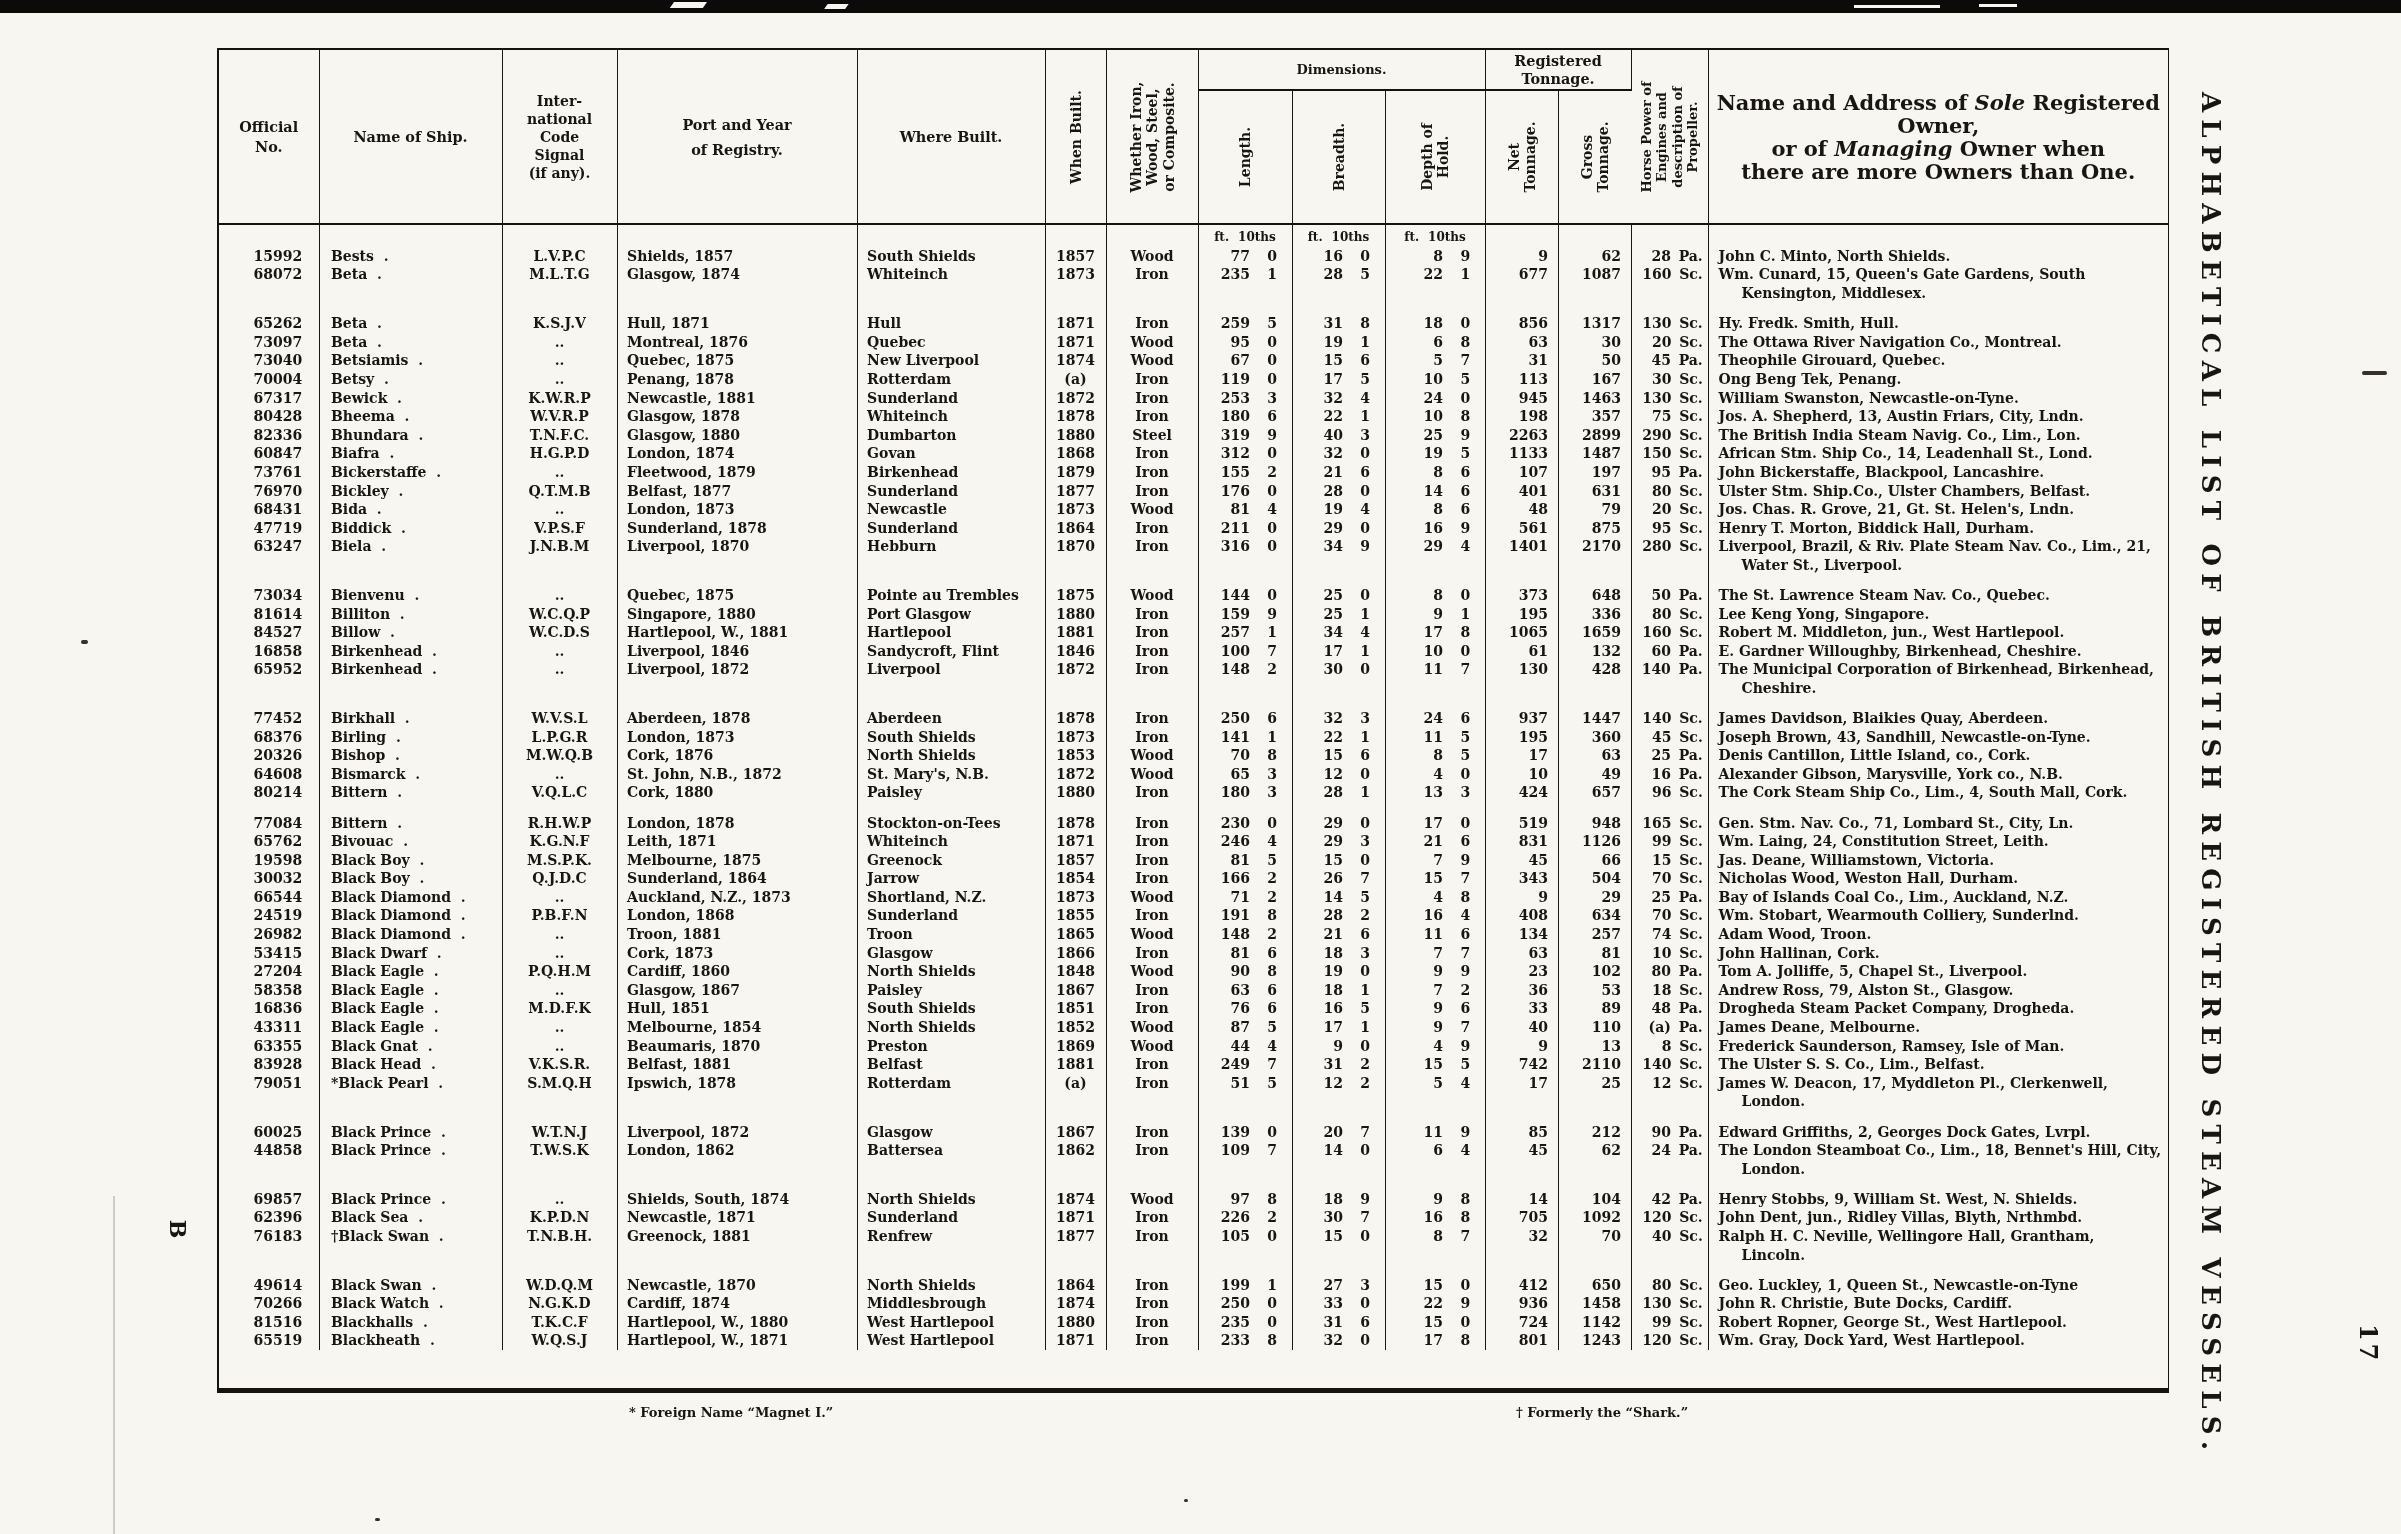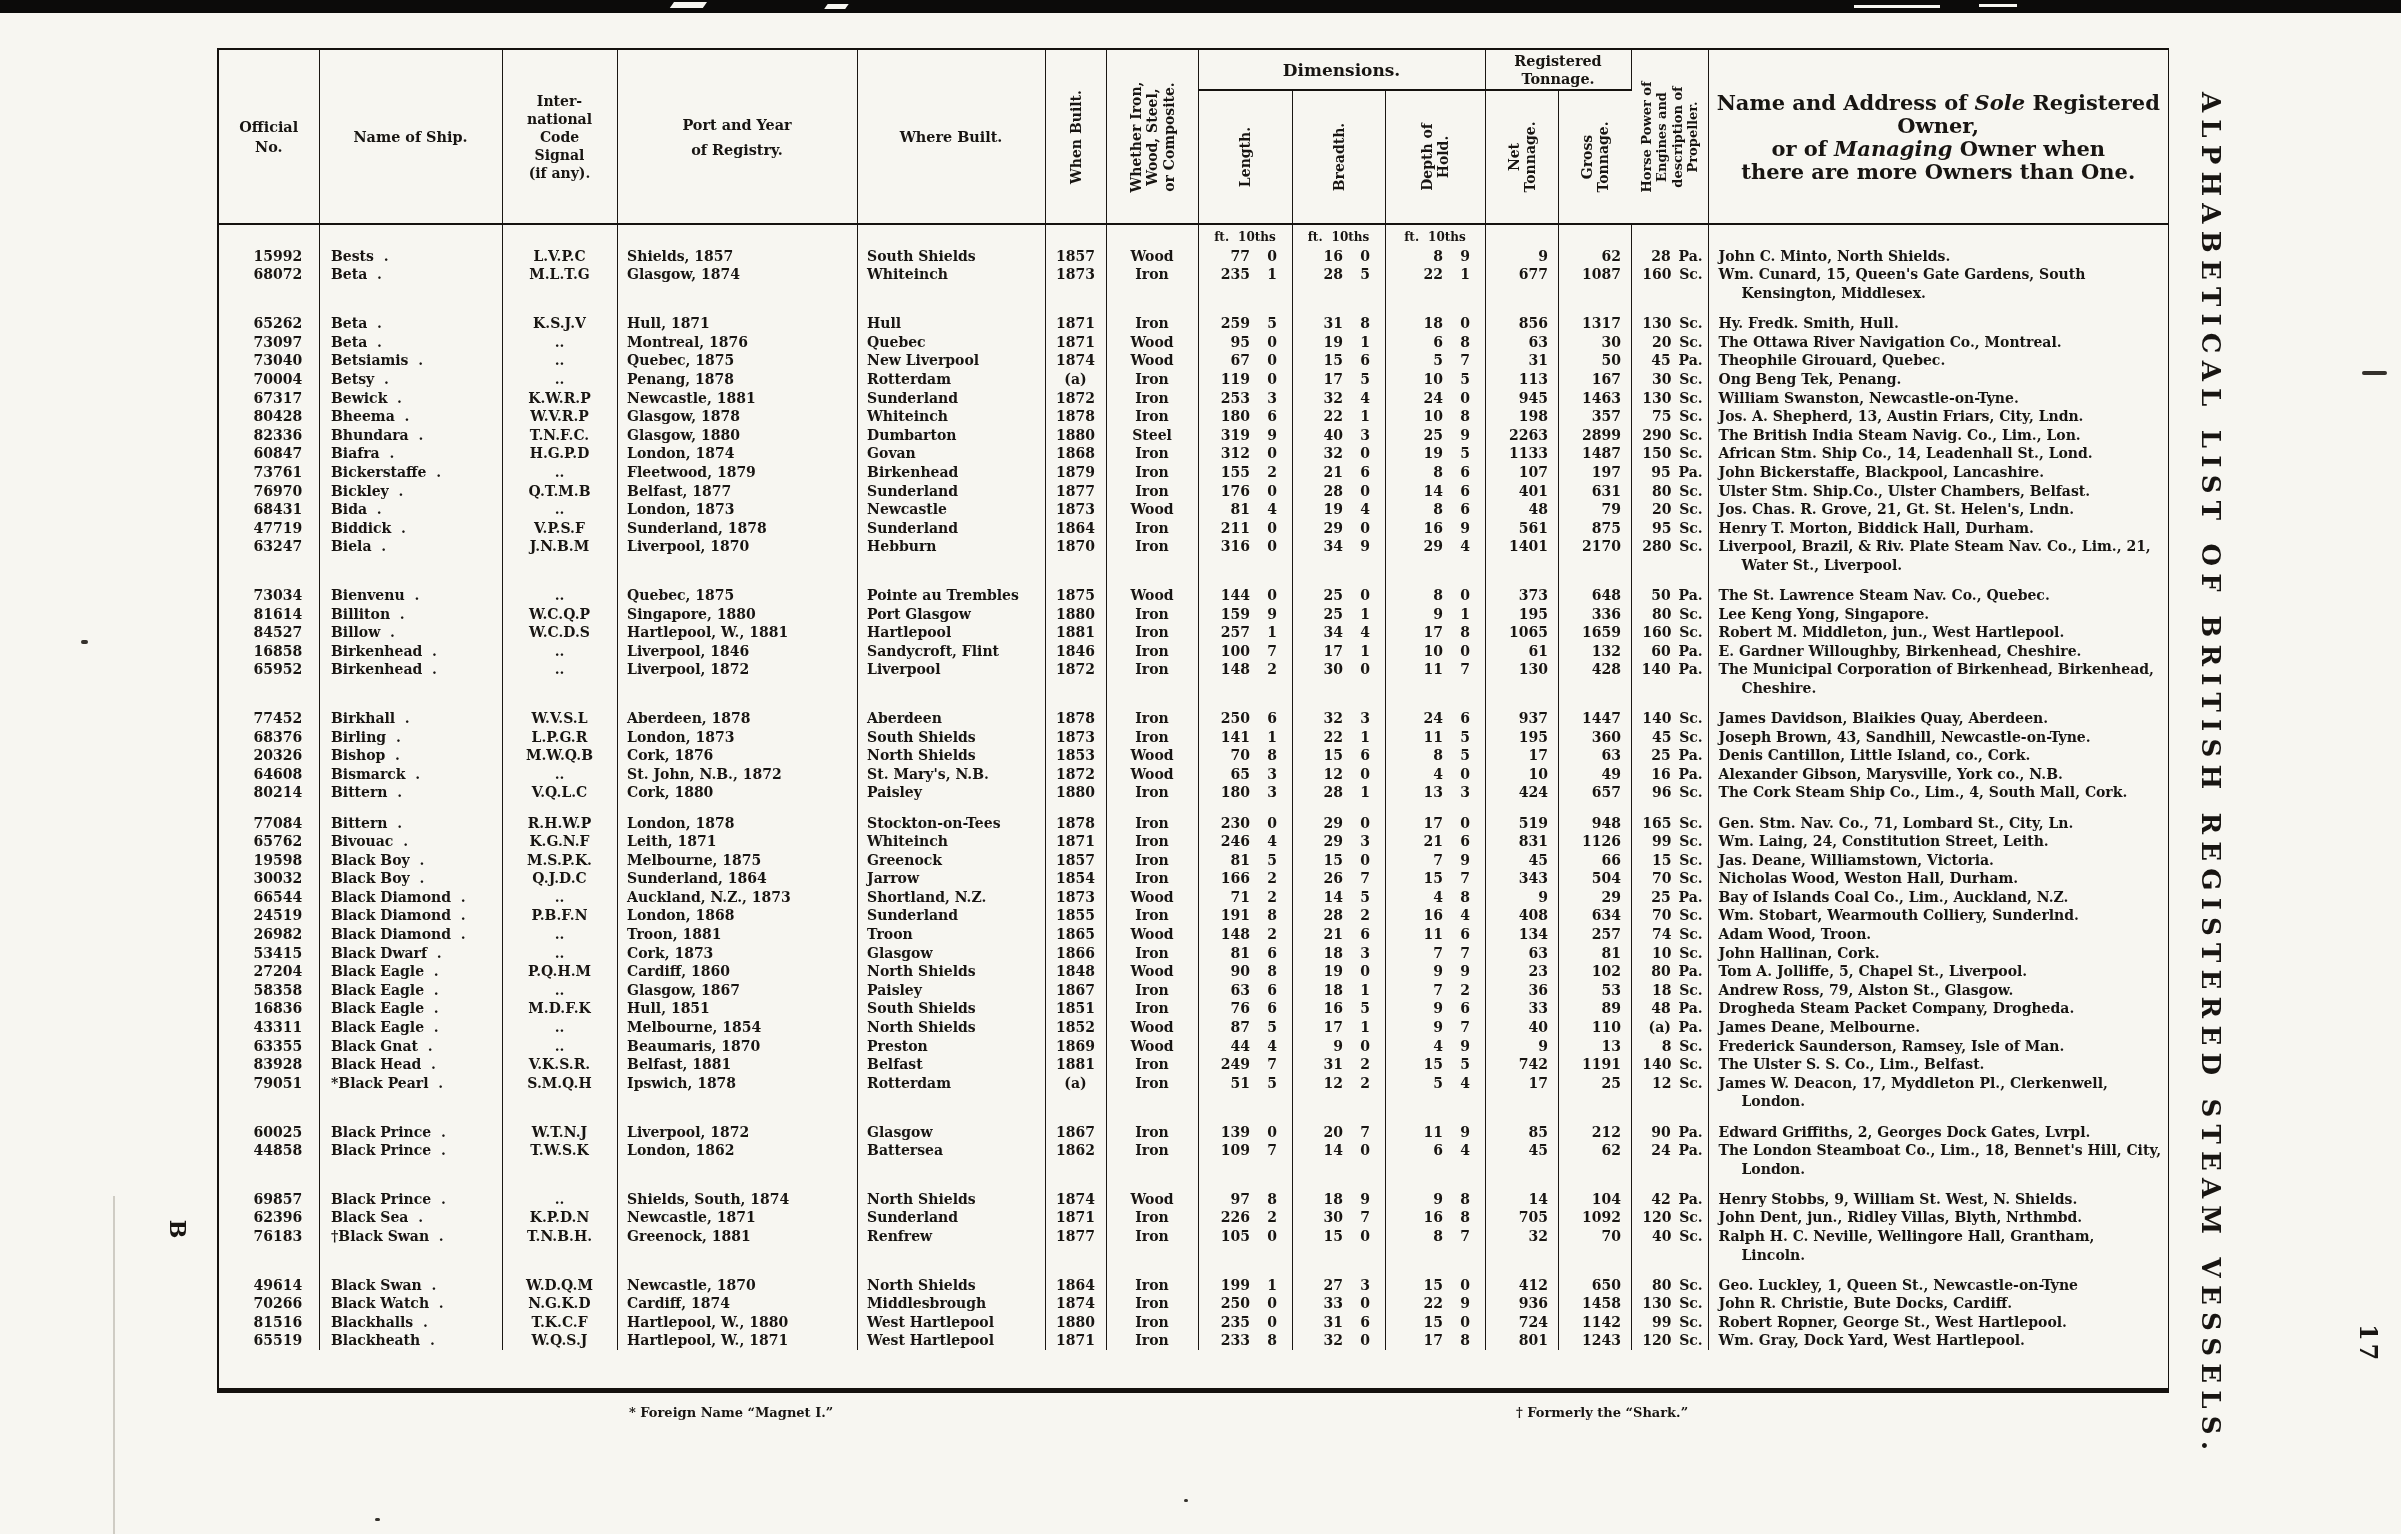--- a/index.html
+++ b/index.html
@@ -20,21 +20,21 @@
     box-sizing:border-box;background:transparent;overflow:hidden;
   }
   table{width:100%;border-collapse:collapse;table-layout:fixed;}
   th,td{border-right:1.9px solid #1b1713;box-sizing:border-box;}
   th:last-child,td:last-child{border-right:none;}
   thead th{
     border-bottom:2.9px solid #15120f;font-weight:700;text-align:center;
     vertical-align:middle;padding:0;position:relative;
   }
   .h-multi{white-space:pre-line;font-size:14.4px;line-height:20px;font-weight:700;}
-  .band{font-size:17px;}
+  .band{font-size:13px;}
   .band2{white-space:pre-line;font-size:14.4px;line-height:18px;}
   .rot{position:relative;}
   .vert{
     position:absolute;top:50%;left:50%;
     transform:translate(-50%,-50%) rotate(-90deg);
     white-space:pre-line;text-align:center;
     font-size:14px;line-height:16.3px;font-weight:700;
   }
   .full .vert{width:169px;}
   .half .vert{width:127px;}
@@ -803,21 +803,21 @@
             <td class="c-name">Black Head</td>
             <td class="c-code">V.K.S.R.</td>
             <td class="c-port">Belfast, 1881</td>
             <td class="c-built_at">Belfast</td>
             <td class="c-built">1881</td>
             <td class="c-material">Iron</td>
             <td class="c-length">249 7</td>
             <td class="c-breadth">31 2</td>
             <td class="c-depth">15 5</td>
             <td class="c-net">742</td>
-            <td class="c-gross">1191</td>
+            <td class="c-gross">2110</td>
             <td class="c-hp">140 Sc.</td>
             <td class="c-owner">The Ulster S. S. Co., Lim., Belfast.</td>
           </tr>
           <tr>
             <td class="c-no">79051</td>
             <td class="c-name">*Black Pearl</td>
             <td class="c-code">S.M.Q.H</td>
             <td class="c-port">Ipswich, 1878</td>
             <td class="c-built_at">Rotterdam</td>
             <td class="c-built">(a)</td>

